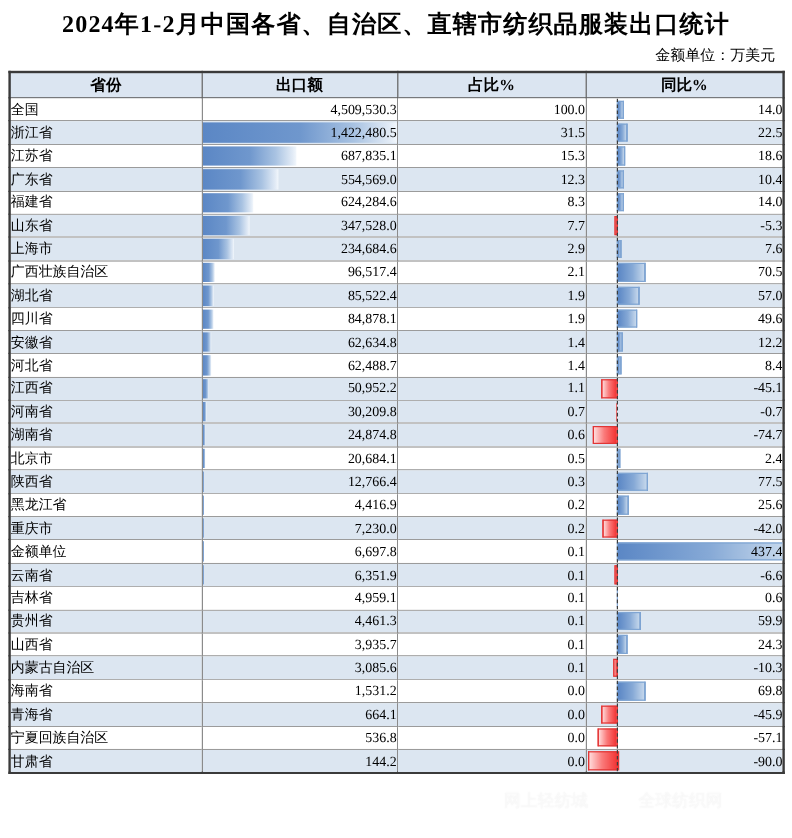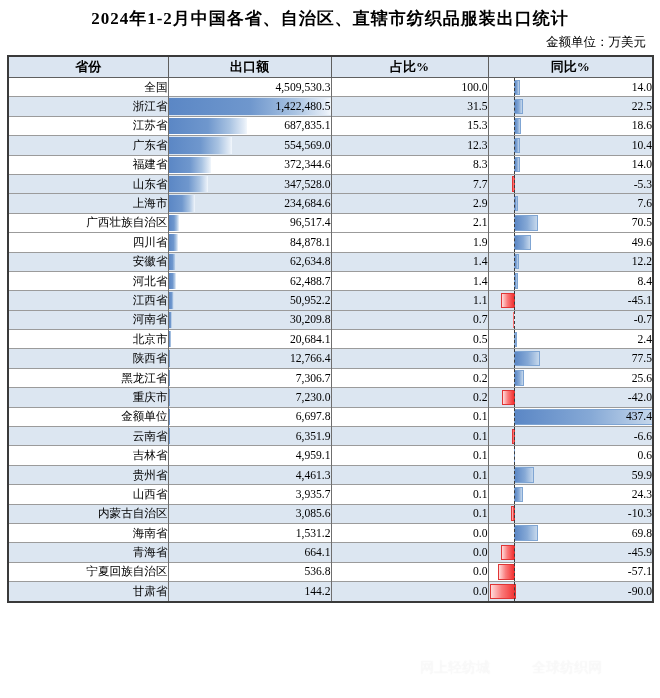--- a/index.html
+++ b/index.html
@@ -2,42 +2,42 @@
 <html><head>
 <meta charset="utf-8">
 <style>
   html,body{margin:0;padding:0;}
   body{
     width:660px;height:698px;background:#ffffff;position:relative;overflow:hidden;
     font-family:"Liberation Serif","DejaVu Serif",serif;color:#000;
   }
   .title{
     margin:0;padding-top:7px;text-align:center;
-    font-size:17px;font-weight:bold;letter-spacing:1px;
+    font-size:20px;font-weight:bold;letter-spacing:1px;
   }
   .unit-label{
     text-align:right;padding-right:14px;font-size:12.5px;margin-top:4px;
   }
   table.stat{
     border-collapse:collapse;table-layout:fixed;
     margin:4px 0 0 7px;width:645px;
     border:2px solid #3a3a3a;
   }
   table.stat th{
     background:#dbe5f1;font-weight:bold;font-size:13px;height:20px;
     border:1px solid #5f5f5f;text-align:center;padding:0;
   }
   table.stat td{
     height:18.4px;font-size:11.6px;padding:0;position:relative;overflow:hidden;
     border-left:1px solid #6f6f6f;border-right:1px solid #6f6f6f;
     border-top:1px solid #9b9b9b;
     background:#ffffff;
   }
   tr.stripe td{background:#dce6f1;}
-  td.province{text-align:right;padding-left:4px;font-size:12px;}
+  td.province{text-align:left;padding-left:4px;font-size:12px;}
   td.num{text-align:right;padding-right:7px;}
   td .val{position:relative;z-index:3;}
   .dbar{position:absolute;top:1px;bottom:1px;z-index:1;}
   .export-bar{
     left:0;
     background:linear-gradient(90deg,#5b87c5 0%,#6f97cd 50%,#a9c3e2 78%,#e2ebf6 96%,#f2f7fc 100%);
   }
   .yoy-axis{
     position:absolute;left:25px;top:0;bottom:0;width:0;
     border-left:1px dashed #3c3c3c;z-index:2;
@@ -104,21 +104,21 @@
         <td class="num"><div class="yoy-axis"></div><div class="dbar yoy-bar-pos" style="left: 25px; width: 5.86831px;"></div><span class="val">18.6</span></td>
       </tr>
       <tr class="stripe">
         <td class="province"><span class="val">广东省</span></td>
         <td class="num"><div class="dbar export-bar" style="width: 38.9861%;"></div><span class="val">554,569.0</span></td>
         <td class="num"><span class="val">12.3</span></td>
         <td class="num"><div class="yoy-axis"></div><div class="dbar yoy-bar-pos" style="left: 25px; width: 4.95336px;"></div><span class="val">10.4</span></td>
       </tr>
       <tr>
         <td class="province"><span class="val">福建省</span></td>
-        <td class="num"><div class="dbar export-bar" style="width: 26.1757%;"></div><span class="val">372,344.6</span></td>
+        <td class="num"><div class="dbar export-bar" style="width: 26.1757%;"></div><span class="val">624,284.6</span></td>
         <td class="num"><span class="val">8.3</span></td>
         <td class="num"><div class="yoy-axis"></div><div class="dbar yoy-bar-pos" style="left: 25px; width: 4.41701px;"></div><span class="val">14.0</span></td>
       </tr>
       <tr class="stripe">
         <td class="province"><span class="val">山东省</span></td>
         <td class="num"><div class="dbar export-bar" style="width: 24.4311%;"></div><span class="val">347,528.0</span></td>
         <td class="num"><span class="val">7.7</span></td>
         <td class="num"><div class="yoy-axis"></div><div class="dbar yoy-bar-neg" style="left: 23.5867px; width: 1.41333px;"></div><span class="val">-5.3</span></td>
       </tr>
       <tr class="stripe">
@@ -126,20 +126,26 @@
         <td class="num"><div class="dbar export-bar" style="width: 16.4983%;"></div><span class="val">234,684.6</span></td>
         <td class="num"><span class="val">2.9</span></td>
         <td class="num"><div class="yoy-axis"></div><div class="dbar yoy-bar-pos" style="left: 25px; width: 2.39781px;"></div><span class="val">7.6</span></td>
       </tr>
       <tr>
         <td class="province"><span class="val">广西壮族自治区</span></td>
         <td class="num"><div class="dbar export-bar" style="width: 6.78515%;"></div><span class="val">96,517.4</span></td>
         <td class="num"><span class="val">2.1</span></td>
         <td class="num"><div class="yoy-axis"></div><div class="dbar yoy-bar-pos" style="left: 25px; width: 22.2428px;"></div><span class="val">70.5</span></td>
       </tr>
+      <tr class="stripe">
+        <td class="province"><span class="val">湖北省</span></td>
+        <td class="num"><div class="dbar export-bar" style="width: 6.0122%;"></div><span class="val">85,522.4</span></td>
+        <td class="num"><span class="val">1.9</span></td>
+        <td class="num"><div class="yoy-axis"></div><div class="dbar yoy-bar-pos" style="left: 25px; width: 17.9835px;"></div><span class="val">57.0</span></td>
+      </tr>
       <tr>
         <td class="province"><span class="val">四川省</span></td>
         <td class="num"><div class="dbar export-bar" style="width: 5.96691%;"></div><span class="val">84,878.1</span></td>
         <td class="num"><span class="val">1.9</span></td>
         <td class="num"><div class="yoy-axis"></div><div class="dbar yoy-bar-pos" style="left: 25px; width: 15.6488px;"></div><span class="val">49.6</span></td>
       </tr>
       <tr class="stripe">
         <td class="province"><span class="val">安徽省</span></td>
         <td class="num"><div class="dbar export-bar" style="width: 4.40321%;"></div><span class="val">62,634.8</span></td>
         <td class="num"><span class="val">1.4</span></td>
@@ -156,35 +162,41 @@
         <td class="num"><div class="dbar export-bar" style="width: 3.58193%;"></div><span class="val">50,952.2</span></td>
         <td class="num"><span class="val">1.1</span></td>
         <td class="num"><div class="yoy-axis"></div><div class="dbar yoy-bar-neg" style="left: 12.9733px; width: 12.0267px;"></div><span class="val">-45.1</span></td>
       </tr>
       <tr class="stripe">
         <td class="province"><span class="val">河南省</span></td>
         <td class="num"><div class="dbar export-bar" style="width: 2.12374%;"></div><span class="val">30,209.8</span></td>
         <td class="num"><span class="val">0.7</span></td>
         <td class="num"><div class="yoy-axis"></div><div class="dbar yoy-bar-neg" style="left: 24px; width: 1px; border: none;"></div><span class="val">-0.7</span></td>
       </tr>
+      <tr class="stripe">
+        <td class="province"><span class="val">湖南省</span></td>
+        <td class="num"><div class="dbar export-bar" style="width: 1.74869%;"></div><span class="val">24,874.8</span></td>
+        <td class="num"><span class="val">0.6</span></td>
+        <td class="num"><div class="yoy-axis"></div><div class="dbar yoy-bar-neg" style="left: 5.08px; width: 19.92px;"></div><span class="val">-74.7</span></td>
+      </tr>
       <tr>
         <td class="province"><span class="val">北京市</span></td>
         <td class="num"><div class="dbar export-bar" style="width: 1.45409%;"></div><span class="val">20,684.1</span></td>
         <td class="num"><span class="val">0.5</span></td>
         <td class="num"><div class="yoy-axis"></div><div class="dbar yoy-bar-pos" style="left: 25px; width: 1px;"></div><span class="val">2.4</span></td>
       </tr>
       <tr class="stripe">
         <td class="province"><span class="val">陕西省</span></td>
         <td class="num"><div class="dbar export-bar" style="width: 0.897475%;"></div><span class="val">12,766.4</span></td>
         <td class="num"><span class="val">0.3</span></td>
         <td class="num"><div class="yoy-axis"></div><div class="dbar yoy-bar-pos" style="left: 25px; width: 24.4513px;"></div><span class="val">77.5</span></td>
       </tr>
       <tr>
         <td class="province"><span class="val">黑龙江省</span></td>
-        <td class="num"><div class="dbar export-bar" style="width: 0.57437%;"></div><span class="val">7,306.7</span></td>
+        <td class="num"><div class="dbar export-bar" style="width: 0.57437%;"></div><span class="val">4,416.9</span></td>
         <td class="num"><span class="val">0.2</span></td>
         <td class="num"><div class="yoy-axis"></div><div class="dbar yoy-bar-pos" style="left: 25px; width: 8.07682px;"></div><span class="val">25.6</span></td>
       </tr>
       <tr class="stripe">
         <td class="province"><span class="val">重庆市</span></td>
         <td class="num"><div class="dbar export-bar" style="width: 0.508267%;"></div><span class="val">7,230.0</span></td>
         <td class="num"><span class="val">0.2</span></td>
         <td class="num"><div class="yoy-axis"></div><div class="dbar yoy-bar-neg" style="left: 13.8px; width: 11.2px;"></div><span class="val">-42.0</span></td>
       </tr>
       <tr>

